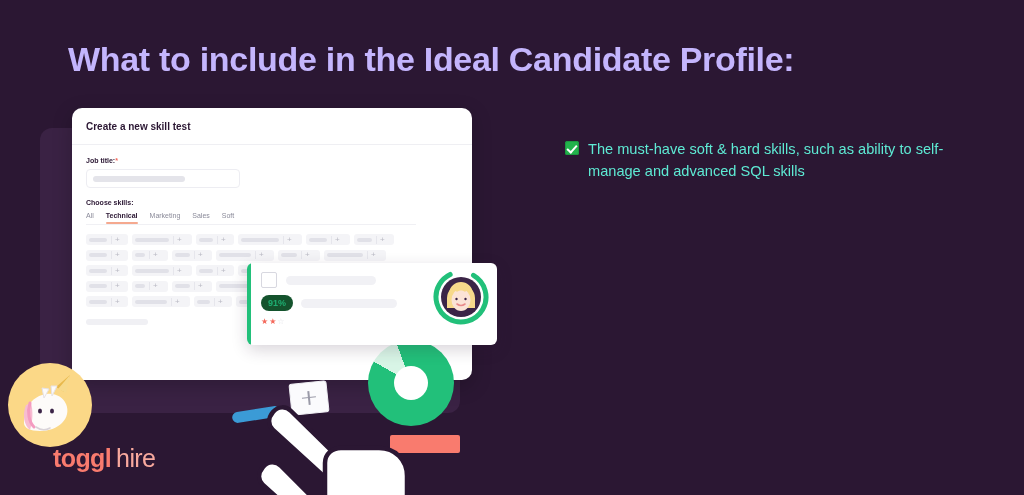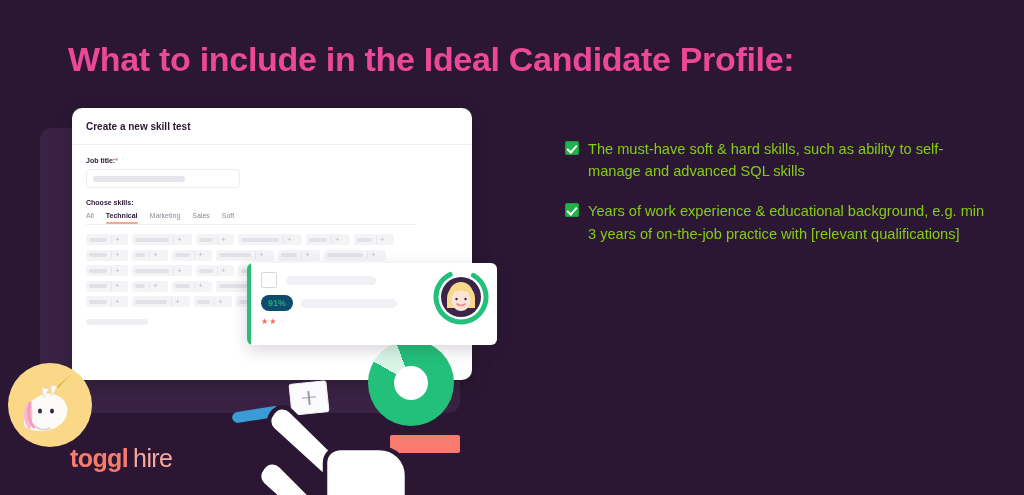--- a/index.html
+++ b/index.html
@@ -8,21 +8,21 @@
     background:#2B1733;
     font-family:"Liberation Sans",sans-serif;
     overflow:hidden;
     position:relative;
   }
   
   .headline{
     position:absolute;left:68px;top:40px;
     font-size:34px;font-weight:bold;
     letter-spacing:-0.3px;
-    color:#ec4899;
+    color:#c4b5fd;
     white-space:nowrap;
   }
   
   .stage{position:absolute;left:0;top:100px;width:520px;height:330px;}
   .shadow-card{
     position:absolute;left:40px;top:28px;width:420px;height:285px;
     background:#3A2244;border-radius:12px;
   }
   .app-card{
     position:absolute;left:72px;top:8px;width:400px;height:272px;
@@ -71,21 +71,21 @@
     background:#ffffff;border-radius:6px;
     box-shadow:0 5px 16px rgba(43,23,51,.18);
     overflow:hidden;
   }
   .result-accent{position:absolute;left:0;top:0;width:4px;height:100%;background:#22C07A;}
   .result-inner{padding:9px 10px 0 14px;position:relative;height:100%;}
   .res-row1{display:flex;align-items:center;gap:9px;}
   .checkbox{width:14px;height:14px;border:1px solid #D8D8E0;border-radius:2px;}
   .bar-ghost{height:9px;background:#F1F1F5;border-radius:5px;}
   .badge-91{
-    background:#0c4a6e;color:#1FAE72;font-size:9px;font-weight:bold;
+    background:#14532d;color:#1FAE72;font-size:9px;font-weight:bold;
     padding:3px 7px;border-radius:9px;
   }
   .res-row2{display:flex;align-items:center;gap:8px;margin-top:7px;}
   .stars{margin-top:6px;font-size:8px;color:#F4685B;letter-spacing:1px;}
   .stars .off{color:#E3E3E8;}
   .avatar-wrap{position:absolute;right:8px;top:6px;width:56px;height:56px;}
   
   .donut{position:absolute;left:368px;top:240px;width:86px;height:86px;border-radius:50%;
     background:conic-gradient(#22C07A 0deg 300deg,#D8F5E6 300deg 340deg,#22C07A 340deg 360deg);}
   .donut:after{content:"";position:absolute;left:26px;top:26px;width:34px;height:34px;border-radius:50%;background:#fff;}
@@ -105,24 +105,24 @@
   .check-icon{
     flex:0 0 auto;width:14px;height:14px;border-radius:2.5px;
     background:#22B24C;position:relative;margin-top:3px;
     box-shadow:inset 0 0 0 1px #1C9A41;
   }
   .check-icon:after{
     content:"";position:absolute;left:4px;top:2px;width:4px;height:8px;
     border:solid #ffffff;border-width:0 2px 2px 0;transform:rotate(42deg);
   }
   .bullet-text{
-    font-size:14.6px;line-height:1.52;color:#84cc16;
-  }
-  
-  .logo{position:absolute;left:70px;top:444px;font-size:25px;letter-spacing:-0.6px;white-space:nowrap;}
+    font-size:14.6px;line-height:1.52;color:#5eead4;
+  }
+  
+  .logo{position:absolute;left:53px;top:444px;font-size:25px;letter-spacing:-0.6px;white-space:nowrap;}
   .logo .toggl{color:#F97B6E;font-weight:bold;}
   .logo .hire{color:#F8A99E;font-weight:normal;margin-left:5px;}
 </style>
 </head>
 <body>
 
 <div class="headline">What to include in the Ideal Candidate Profile:</div>
 
 <div class="stage">
 
@@ -350,21 +350,17 @@
       </g>
     </svg>
   </div>
 </div>
 
 <div class="bullets">
   <div class="bullet">
     <span class="check-icon"></span>
     <span class="bullet-text">The must-have soft &amp; hard skills, such as ability to self-manage and advanced SQL skills</span>
   </div>
-  <div class="bullet">
-    <span class="check-icon"></span>
-    <span class="bullet-text">Years of work experience &amp; educational background, e.g. min 3 years of on-the-job practice with [relevant qualifications]</span>
-  </div>
 </div>
 
 <div class="logo">
   <span class="toggl">toggl</span><span class="hire">hire</span>
 </div>
 
 </body></html>

